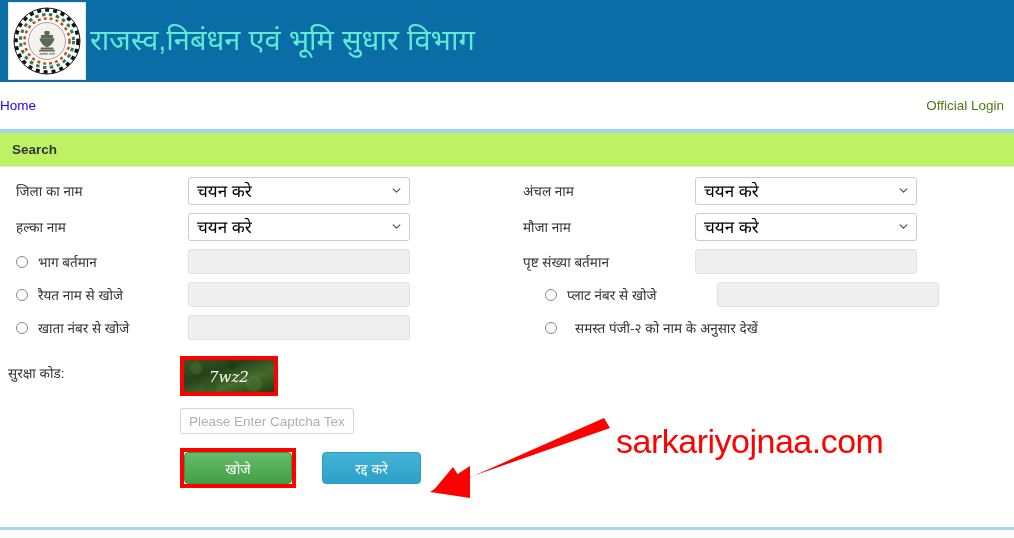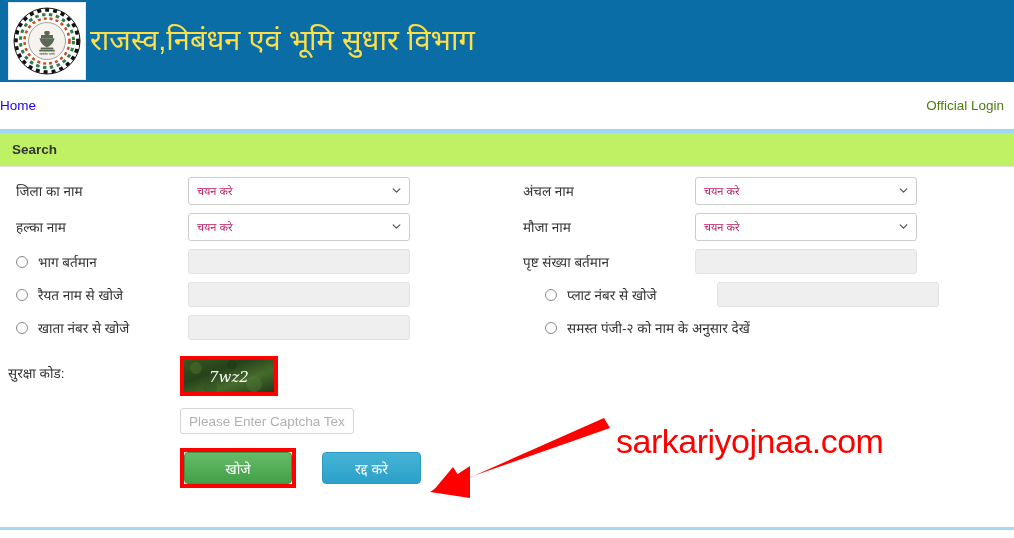--- a/index.html
+++ b/index.html
@@ -30,21 +30,21 @@
     margin-left: 8px;
     background: #ffffff;
     border: 1px solid #e8e8e8;
     display: flex;
     align-items: center;
     justify-content: center;
     flex: none;
   }
   .emblem-svg { display:block; }
   .site-title {
-    color: #fde047;
+    color: #5eead4;
     font-size: 29px;
     font-weight: 400;
     line-height: 1.1;
     margin-left: 4px;
     white-space: nowrap;
     letter-spacing: 0px;
   }
 
   
   .nav-bar {
@@ -138,23 +138,23 @@
     flex: none;
     display: inline-block;
     box-sizing: border-box;
   }
   .lbl.with-radio { width: 172px; }
   .lbl.indent { padding-left: 22px; }
 
   select.ctl {
     width: 222px;
     height: 28px;
-    font-size: 11px;
+    font-size: 17px;
     font-family: "Liberation Sans", "DejaVu Sans", sans-serif;
-    color: #be185d;
+    color: #000000;
     background: #ffffff;
     border: 1px solid #ccccc8;
     border-radius: 3px;
     padding: 0 22px 0 8px;
     box-sizing: border-box;
     -webkit-appearance: none;
     -moz-appearance: none;
     appearance: none;
     outline: none;
   }
@@ -405,21 +405,21 @@
 
     <div class="form-row">
       <div class="col">
         <span class="lbl with-radio">
           <span class="radio"></span>
           <span>खाता नंबर से खोजे</span>
         </span>
         <input class="ctl" type="text" value="" style="">
       </div>
       <div class="col">
-        <span class="lbl with-radio indent" style="width:auto;">
+        <span class="lbl with-radio indent" style="width:auto;gap:8px;">
           <span class="radio"></span>
           <span>समस्त पंजी-२ को नाम के अनुसार देखें</span>
         </span>
       </div>
     </div>
 
     <div class="captcha-row">
       <div class="captcha-left">सुरक्षा कोड:</div>
       <div class="captcha-stack">
         <div class="captcha-hl">

